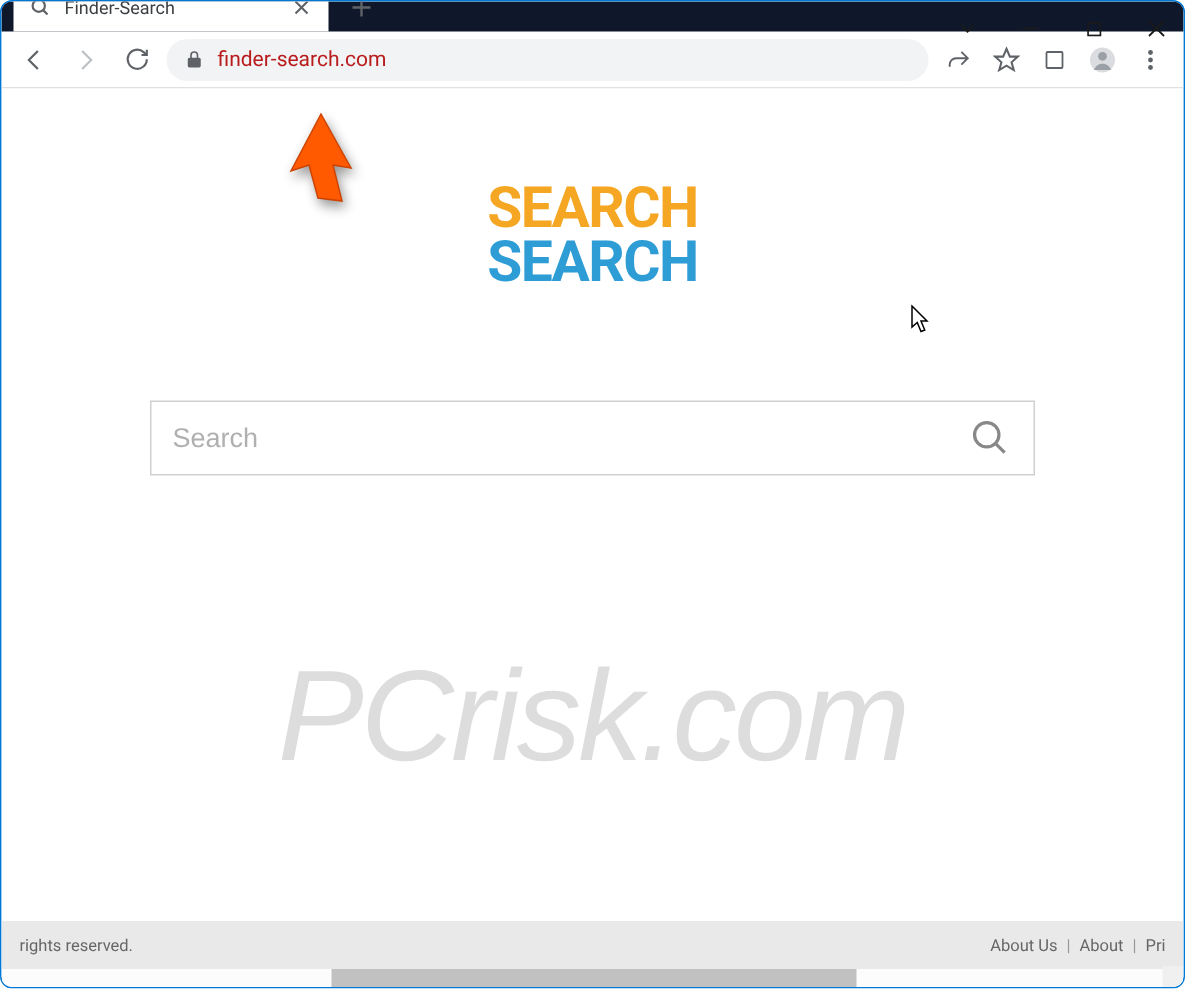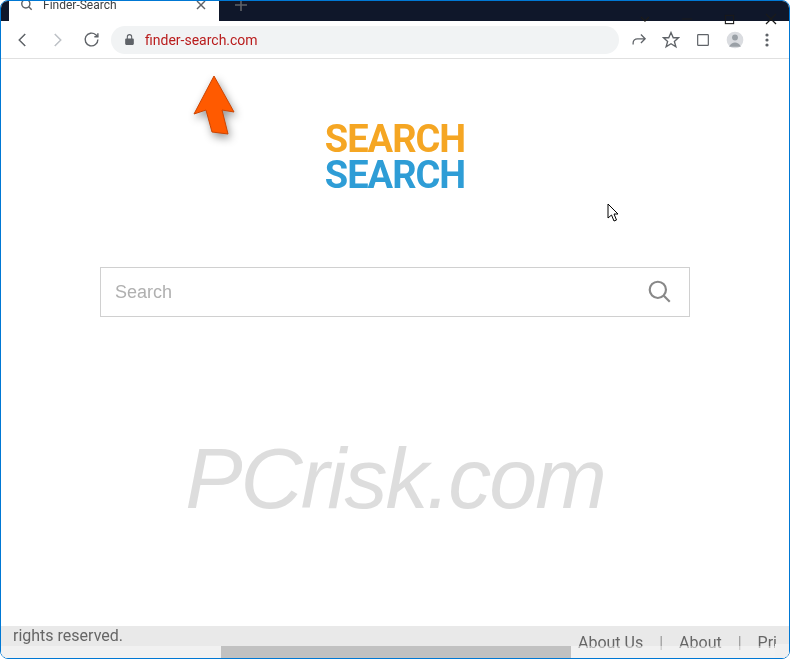--- a/index.html
+++ b/index.html
@@ -193,35 +193,36 @@
       width: 30px;
       height: 30px;
       display: flex;
       align-items: center;
       justify-content: center;
       color: #888;
       cursor: pointer;
     }
     .footer {
       position: absolute;
-      bottom: 0;
+      bottom: 12px;
       left: 0;
       right: 0;
       height: 32px;
       background: #e9e9e9;
       display: flex;
+      align-items: center;
       justify-content: space-between;
       padding: 0 12px;
-      font-size: 16px;
+      font-size: 11px;
       color: #666;
     }
     .footer-left { }
     .footer-right {
       display: flex;
-      gap: 16px;
+      gap: 6px;
       align-items: center;
     }
     .footer-link {
       cursor: pointer;
     }
     .footer-sep { color: #999; }
     .orange-arrow {
       position: absolute;
       left: 178px;
       top: 72px;

